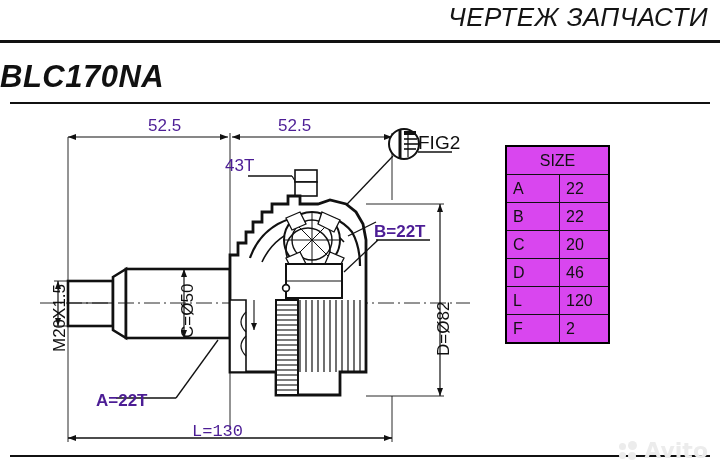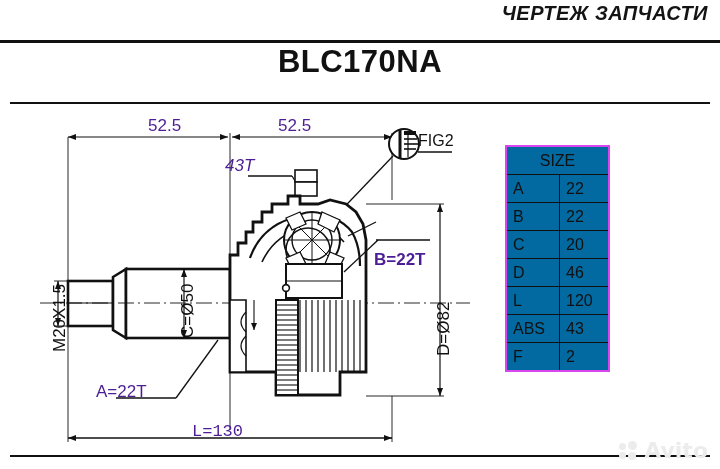--- a/index.html
+++ b/index.html
@@ -21,39 +21,39 @@
     position: absolute;
     left: 0;
     top: 0;
     width: 720px;
     height: 469px;
   }
   .hdr {
     position: absolute;
     right: 12px;
     top: 2px;
-    font-size: 20px;
-    font-weight: bold;
+    font-size: 26px;
+    font-weight: normal;
     font-style: italic;
     letter-spacing: 0.5px;
     color: #141414;
     font-family: "Liberation Sans", sans-serif;
     white-space: nowrap;
   }
   .part-title {
     position: absolute;
     left: 0;
-    top: 44px;
+    top: 59px;
     width: 720px;
-    text-align: center;
     font-size: 31px;
     font-weight: bold;
     color: #111111;
     letter-spacing: 0.5px;
     font-family: "Liberation Sans", sans-serif;
+    font-style: italic;
   }
   .rule {
     position: absolute;
     background: #111111;
   }
   #rule-top { left: 0; top: 40px; width: 720px; height: 3px; }
   #rule-title { left: 10px; top: 102px; width: 700px; height: 2px; }
   #rule-bottom { left: 10px; top: 455px; width: 700px; height: 2px; }
 
   .dim-label {
@@ -70,23 +70,23 @@
     font-family: "Liberation Sans", sans-serif;
     white-space: nowrap;
     transform-origin: 0 0;
     transform: rotate(-90deg);
   }
   .size-table {
     position: absolute;
     left: 505px;
     top: 145px;
     width: 105px;
-    border: 2px solid #d946ef;
+    border: 2px solid #000000;
     border-collapse: collapse;
-    background: #0369a1;
+    background: #d946ef;
     padding-left: 43px;
   }
   .size-table td, .size-table th {
     border: 1px solid #111111;
     font-size: 16px;
     color: #111111;
     height: 27px;
     padding: 0 6px;
     font-weight: normal;
     font-family: "Liberation Sans", sans-serif;
@@ -124,21 +124,21 @@
   }
   .avito-dots { display: inline-block; width: 22px; height: 20px; position: relative; }
   .avito-dots i {
     position: absolute; display: block; border-radius: 50%;
     background: #ececec;
   }
   .fig2-label {
     position: absolute;
     left: 418px;
     top: 132px;
-    font-size: 16px;
+    font-size: 19px;
     color: #111111;
     font-family: "Liberation Sans", sans-serif;
   }
 </style>
 </head>
 <body>
 
 <div id="page">
 
   <div class="hdr">ЧЕРТЕЖ ЗАПЧАСТИ</div>
@@ -322,24 +322,24 @@
       <g>
         <line x1="254" y1="300" x2="254" y2="330" stroke-width="1.1"></line>
         <path d="M254,330 l-3,-7 l6,0 z" fill="#111111" stroke="none"></path>
       </g>
 
     </g>
   </svg>
 
   <div class="dim-label" style="left:148px; top:116px;">52.5</div>
   <div class="dim-label" style="left:278px; top:116px;">52.5</div>
-  <div class="dim-label" style="left:225px; top:156px;font-style:italic;">43T</div>
+  <div class="dim-label" style="left:225px; top:156px;">43T</div>
   <div class="fig2-label">FIG2</div>
-  <div class="dim-label" style="left:374px; top:222px; font-weight:bold;margin-top:28px;">B=22T</div>
-  <div class="dim-label" style="left:96px; top:382px; font-weight:normal;">A=22T</div>
+  <div class="dim-label" style="left:374px; top:222px; font-weight:bold;">B=22T</div>
+  <div class="dim-label" style="left:96px; top:391px; font-weight:bold;">A=22T</div>
   <div class="dim-label" style="left:192px; top:422px;font-family:Liberation Mono, monospace;">L=130</div>
 
   <div class="dim-vert" style="left:50px; top:352px;">M20X1.5</div>
   <div class="dim-vert" style="left:178px; top:338px;">C=Ø50</div>
   <div class="dim-vert" style="left:434px; top:356px;">D=Ø82</div>
 
   <table class="size-table">
     <thead>
       <tr>
         <th colspan="2">SIZE</th>
@@ -358,24 +358,20 @@
           <td class="key">C</td>
           <td>20</td>
         </tr>
       <tr>
           <td class="key">D</td>
           <td>46</td>
         </tr>
       <tr>
           <td class="key">L</td>
           <td>120</td>
-        </tr>
-      <tr>
-          <td class="key">ABS</td>
-          <td>43</td>
         </tr>
       <tr>
           <td class="key">F</td>
           <td>2</td>
         </tr>
     </tbody>
   </table>
 
   <div class="rule" id="rule-bottom"></div>
 

